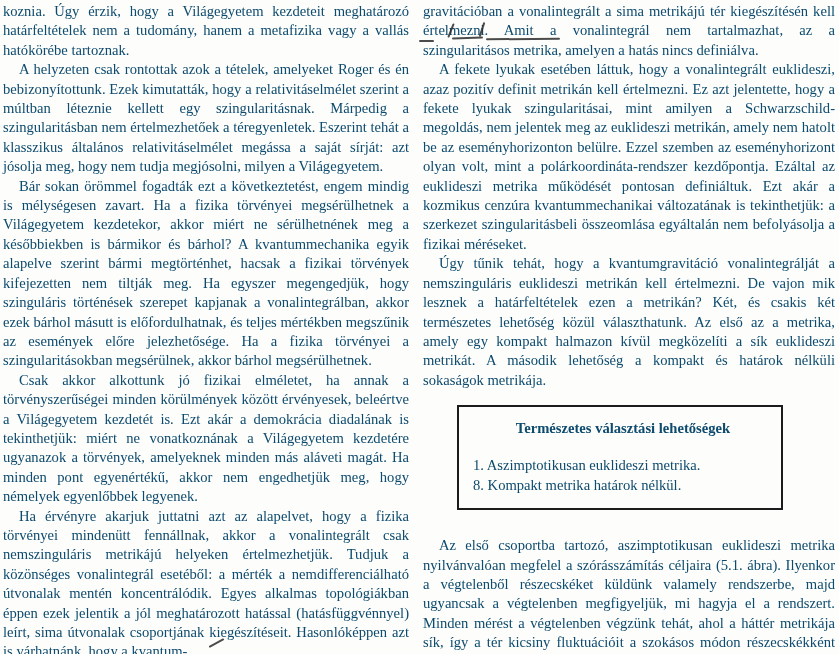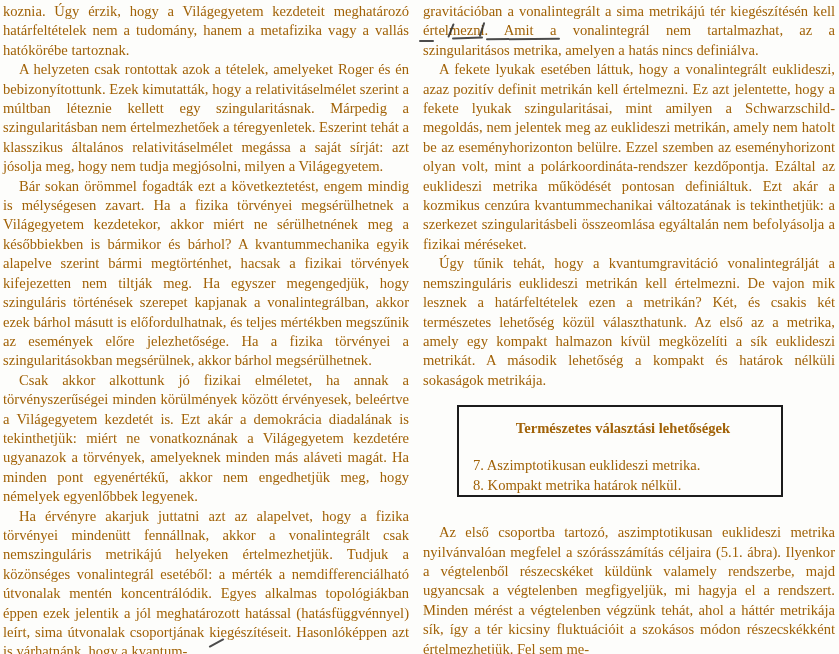--- a/index.html
+++ b/index.html
@@ -7,21 +7,21 @@
     padding: 0;
     background: #ffffff;
   }
   .page {
     position: relative;
     width: 839px;
     height: 654px;
     background: #fdfdfb;
     overflow: hidden;
     font-family: "Liberation Serif", "DejaVu Serif", serif;
-    color: #a16207;
+    color: #0c4a6e;
   }
   .columns {
     display: flex;
     gap: 14px;
     padding: 2px 2px 0 3px;
   }
   .col {
     font-size: 14.6px;
     line-height: 19.4px;
     text-align: justify;
@@ -30,21 +30,21 @@
   }
   .col-left  { width: 406px; }
   .col-right { width: 412px; }
   .para { margin: 0; }
   .para.indent { text-indent: 16px; }
 
   .choice-box {
     border: 2px solid #1c1c1c;
     width: 300px;
     margin: 15px 12px 26px 34px;
-    padding: 11px 8px 0 14px;
+    padding: 11px 8px 13px 14px;
     text-align: left;
   }
   .box-title {
     font-weight: bold;
     text-align: center;
     line-height: 20px;
   }
   .box-items {
     margin-top: 17px;
     line-height: 20px;
@@ -81,21 +81,21 @@
     <div class="col col-right">
       <p class="para">gravitációban a vonalintegrált a sima metrikájú tér kiegészítésén kell értelmezni. Amit a vonalintegrál nem tartalmazhat, az a szingularitásos metrika, amelyen a hatás nincs definiálva.</p>
       <p class="para indent">A fekete lyukak esetében láttuk, hogy a vonalintegrált euklideszi, azaz pozitív definit metrikán kell értelmezni. Ez azt jelentette, hogy a fekete lyukak szingularitásai, mint amilyen a Schwarzschild-megoldás, nem jelentek meg az euklideszi metrikán, amely nem hatolt be az eseményhorizonton belülre. Ezzel szemben az eseményhorizont olyan volt, mint a polárkoordináta-rendszer kezdőpontja. Ezáltal az euklideszi metrika működését pontosan definiáltuk. Ezt akár a kozmikus cenzúra kvantummechanikai változatának is tekinthetjük: a szerkezet szingularitásbeli összeomlása egyáltalán nem befolyásolja a fizikai méréseket.</p>
       <p class="para indent">Úgy tűnik tehát, hogy a kvantumgravitáció vonalintegrálját a nemszinguláris euklideszi metrikán kell értelmezni. De vajon mik lesznek a határfeltételek ezen a metrikán? Két, és csakis két természetes lehetőség közül választhatunk. Az első az a metrika, amely egy kompakt halmazon kívül megközelíti a sík euklideszi metrikát. A második lehetőség a kompakt és határok nélküli sokaságok metrikája.</p>
 
       <div class="choice-box">
         <div class="box-title">
           <div>Természetes választási lehetőségek</div>
         </div>
         <div class="box-items">
-          <div class="box-item">7. Aszimptotikusan euklideszi metrika.</div>
+          <div class="box-item">1. Aszimptotikusan euklideszi metrika.</div>
           <div class="box-item">8. Kompakt metrika határok nélkül.</div>
         </div>
       </div>
 
       <p class="para indent">Az első csoportba tartozó, aszimptotikusan euklideszi metrika nyilvánvalóan megfelel a szórásszámítás céljaira (5.1. ábra). Ilyenkor a végtelenből részecskéket küldünk valamely rendszerbe, majd ugyancsak a végtelenben megfigyeljük, mi hagyja el a rendszert. Minden mérést a végtelenben végzünk tehát, ahol a háttér metrikája sík, így a tér kicsiny fluktuációit a szokásos módon részecskékként értelmezhetjük. Fel sem me-</p>
     </div>
   </div>
 
   <div class="pen pen-slash-1"></div>
   <div class="pen pen-under-1"></div>

